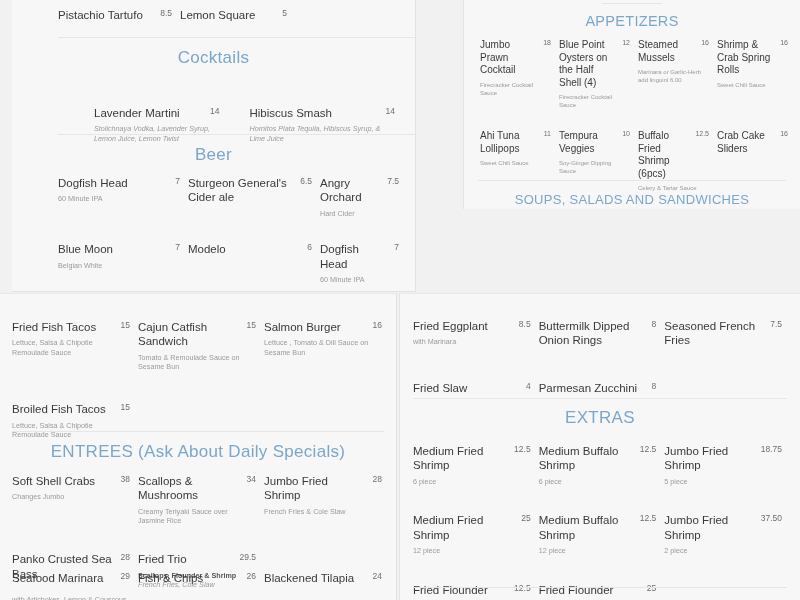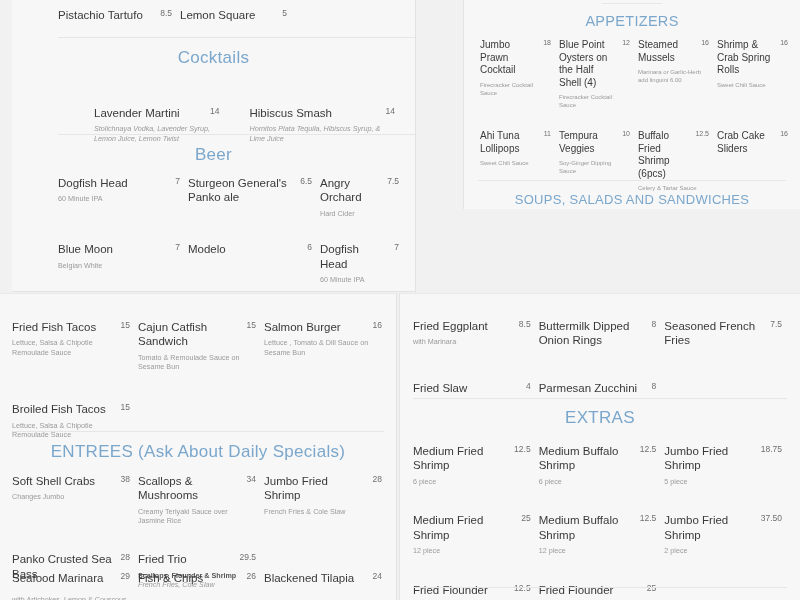--- a/index.html
+++ b/index.html
@@ -174,21 +174,21 @@
         <div class="menu-grid" style="grid-template-columns: 130px 132px 1fr; row-gap: 24px;">
           <div class="menu-item">
             <div class="item-head">
               <span class="item-name">Dogfish Head</span>
               <span class="item-price">7</span>
             </div>
             <div class="item-desc">60 Minute IPA</div>
           </div>
           <div class="menu-item">
             <div class="item-head">
-              <span class="item-name">Sturgeon General's Panko ale</span>
+              <span class="item-name">Sturgeon General's Cider ale</span>
               <span class="item-price">6.5</span>
             </div>
             <div class="item-desc"></div>
           </div>
           <div class="menu-item">
             <div class="item-head">
               <span class="item-name">Angry Orchard</span>
               <span class="item-price">7.5</span>
             </div>
             <div class="item-desc">Hard Cider</div>

